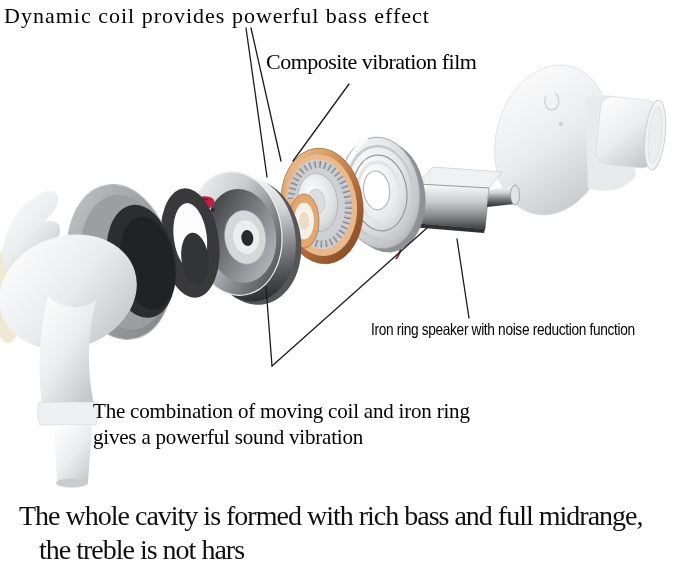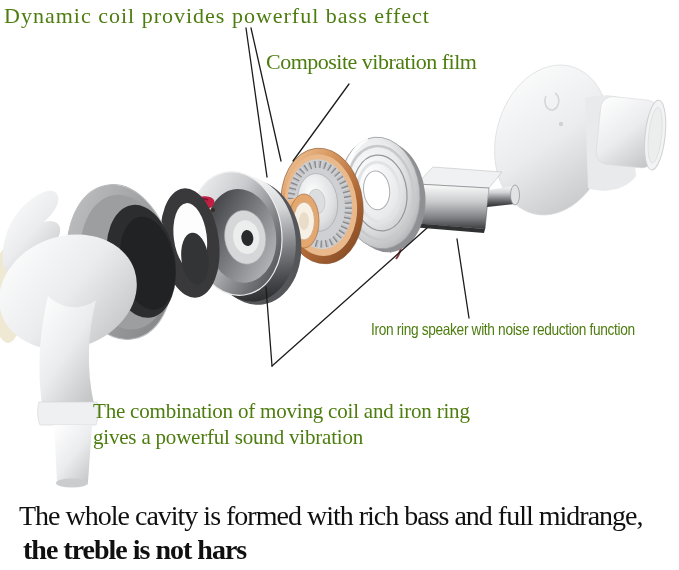--- a/index.html
+++ b/index.html
@@ -1,28 +1,28 @@
 <!DOCTYPE html>
 <html><head>
 <meta charset="utf-8">
 <style>
   html,body { margin:0; padding:0; background:#ffffff; }
   body { width:679px; height:570px; font-family:"Liberation Serif", serif; }
   .stage { position:relative; width:679px; height:570px; overflow:hidden; background:#ffffff; }
   .stage svg { position:absolute; left:0; top:0; }
 
-  .label { position:absolute; color:#4d7c0f; white-space:nowrap; }
+  .label { position:absolute; color:#000000; white-space:nowrap; }
   .lbl-dynamic   { left:4px;  top:3px;   font-size:22px; letter-spacing:1px; }
   .lbl-composite { left:266px; top:49px; font-size:22px; letter-spacing:-0.5px;text-align:center; }
   .lbl-iron      { left:371px; top:320px; font-family:"Liberation Sans", sans-serif;
                    font-size:16.5px; letter-spacing:-0.4px; }
   .lbl-iron .squeeze { display:inline-block; transform:scaleX(0.83); transform-origin:0 50%; }
   .lbl-combo     { left:93px; top:366px;  font-size:21px; line-height:26px; letter-spacing:-0.2px;margin-top:32px; }
   .caption       { left:19px; top:499px;  font-size:28px; line-height:34px; letter-spacing:-1px; color:#101010; }
-  .caption .l2   { margin-left:4px;font-weight:bold; }
+  .caption .l2   { margin-left:20px; }
 </style>
 </head>
 <body>
 
 <div class="stage">
 
   <svg width="679" height="570" viewBox="0 0 679 570">
     <defs>
       <linearGradient id="whiteBody" x1="0" y1="0" x2="0.8" y2="1">
         <stop offset="0" stop-color="#ffffff"></stop>

